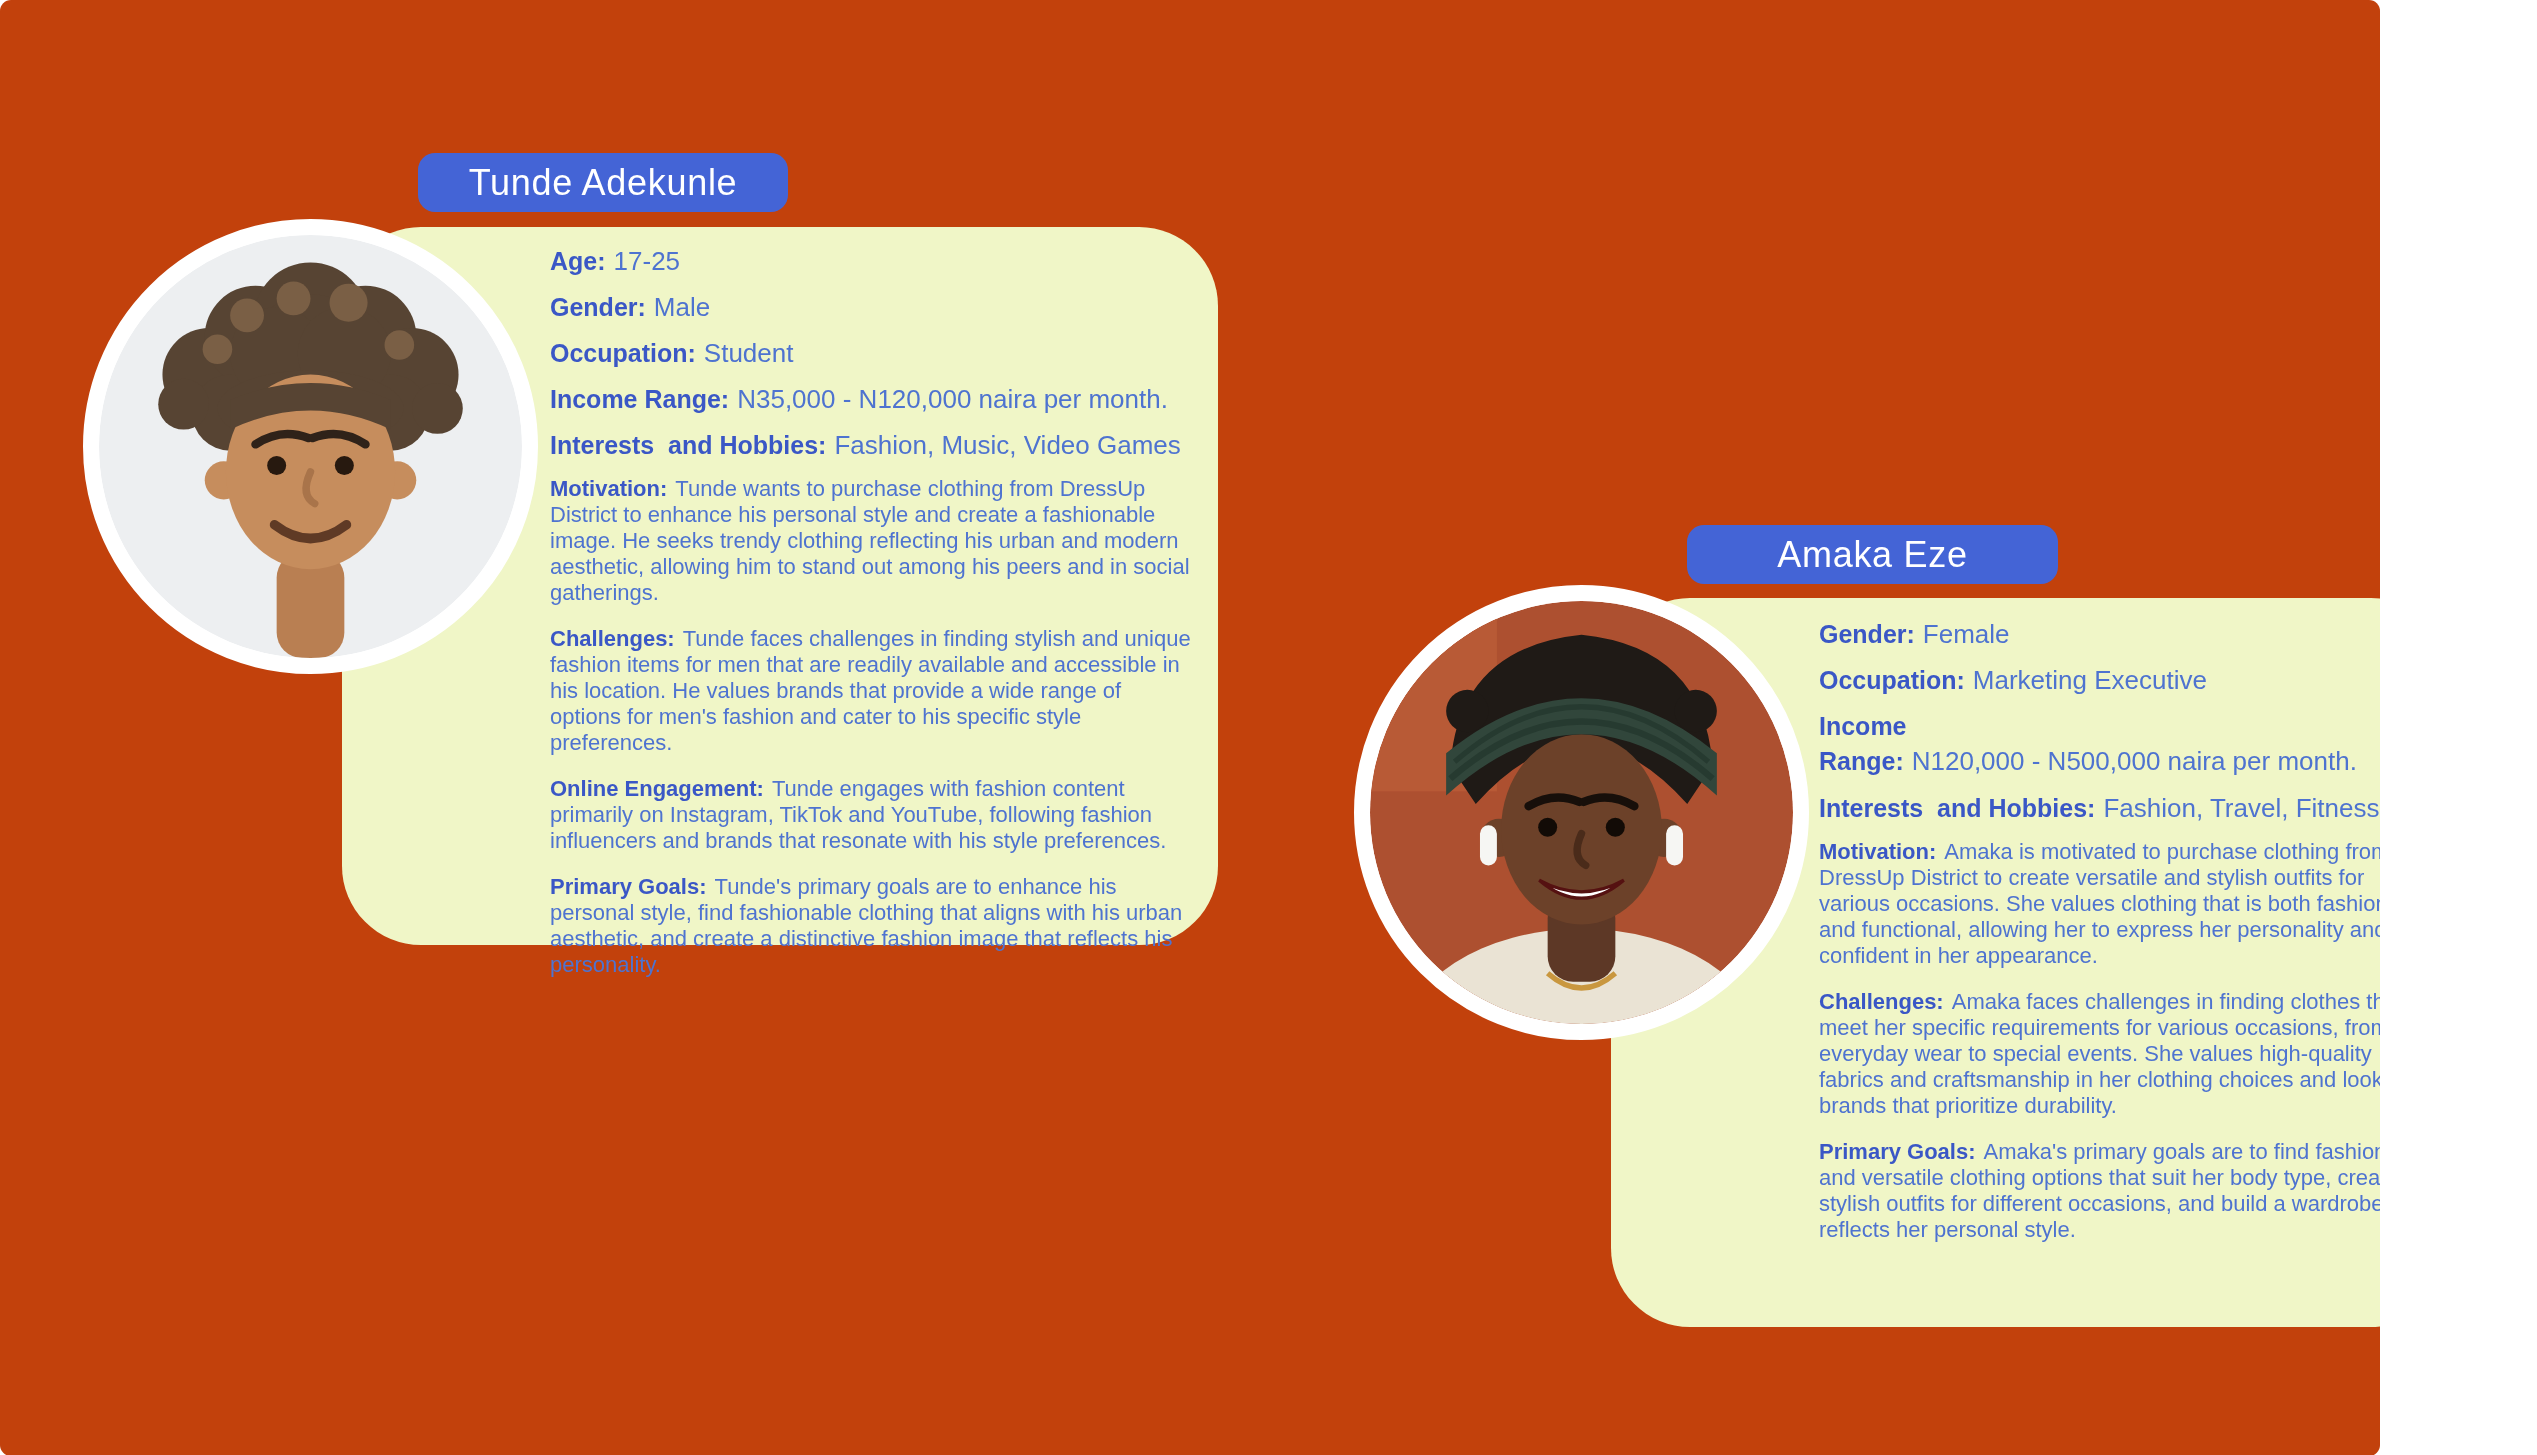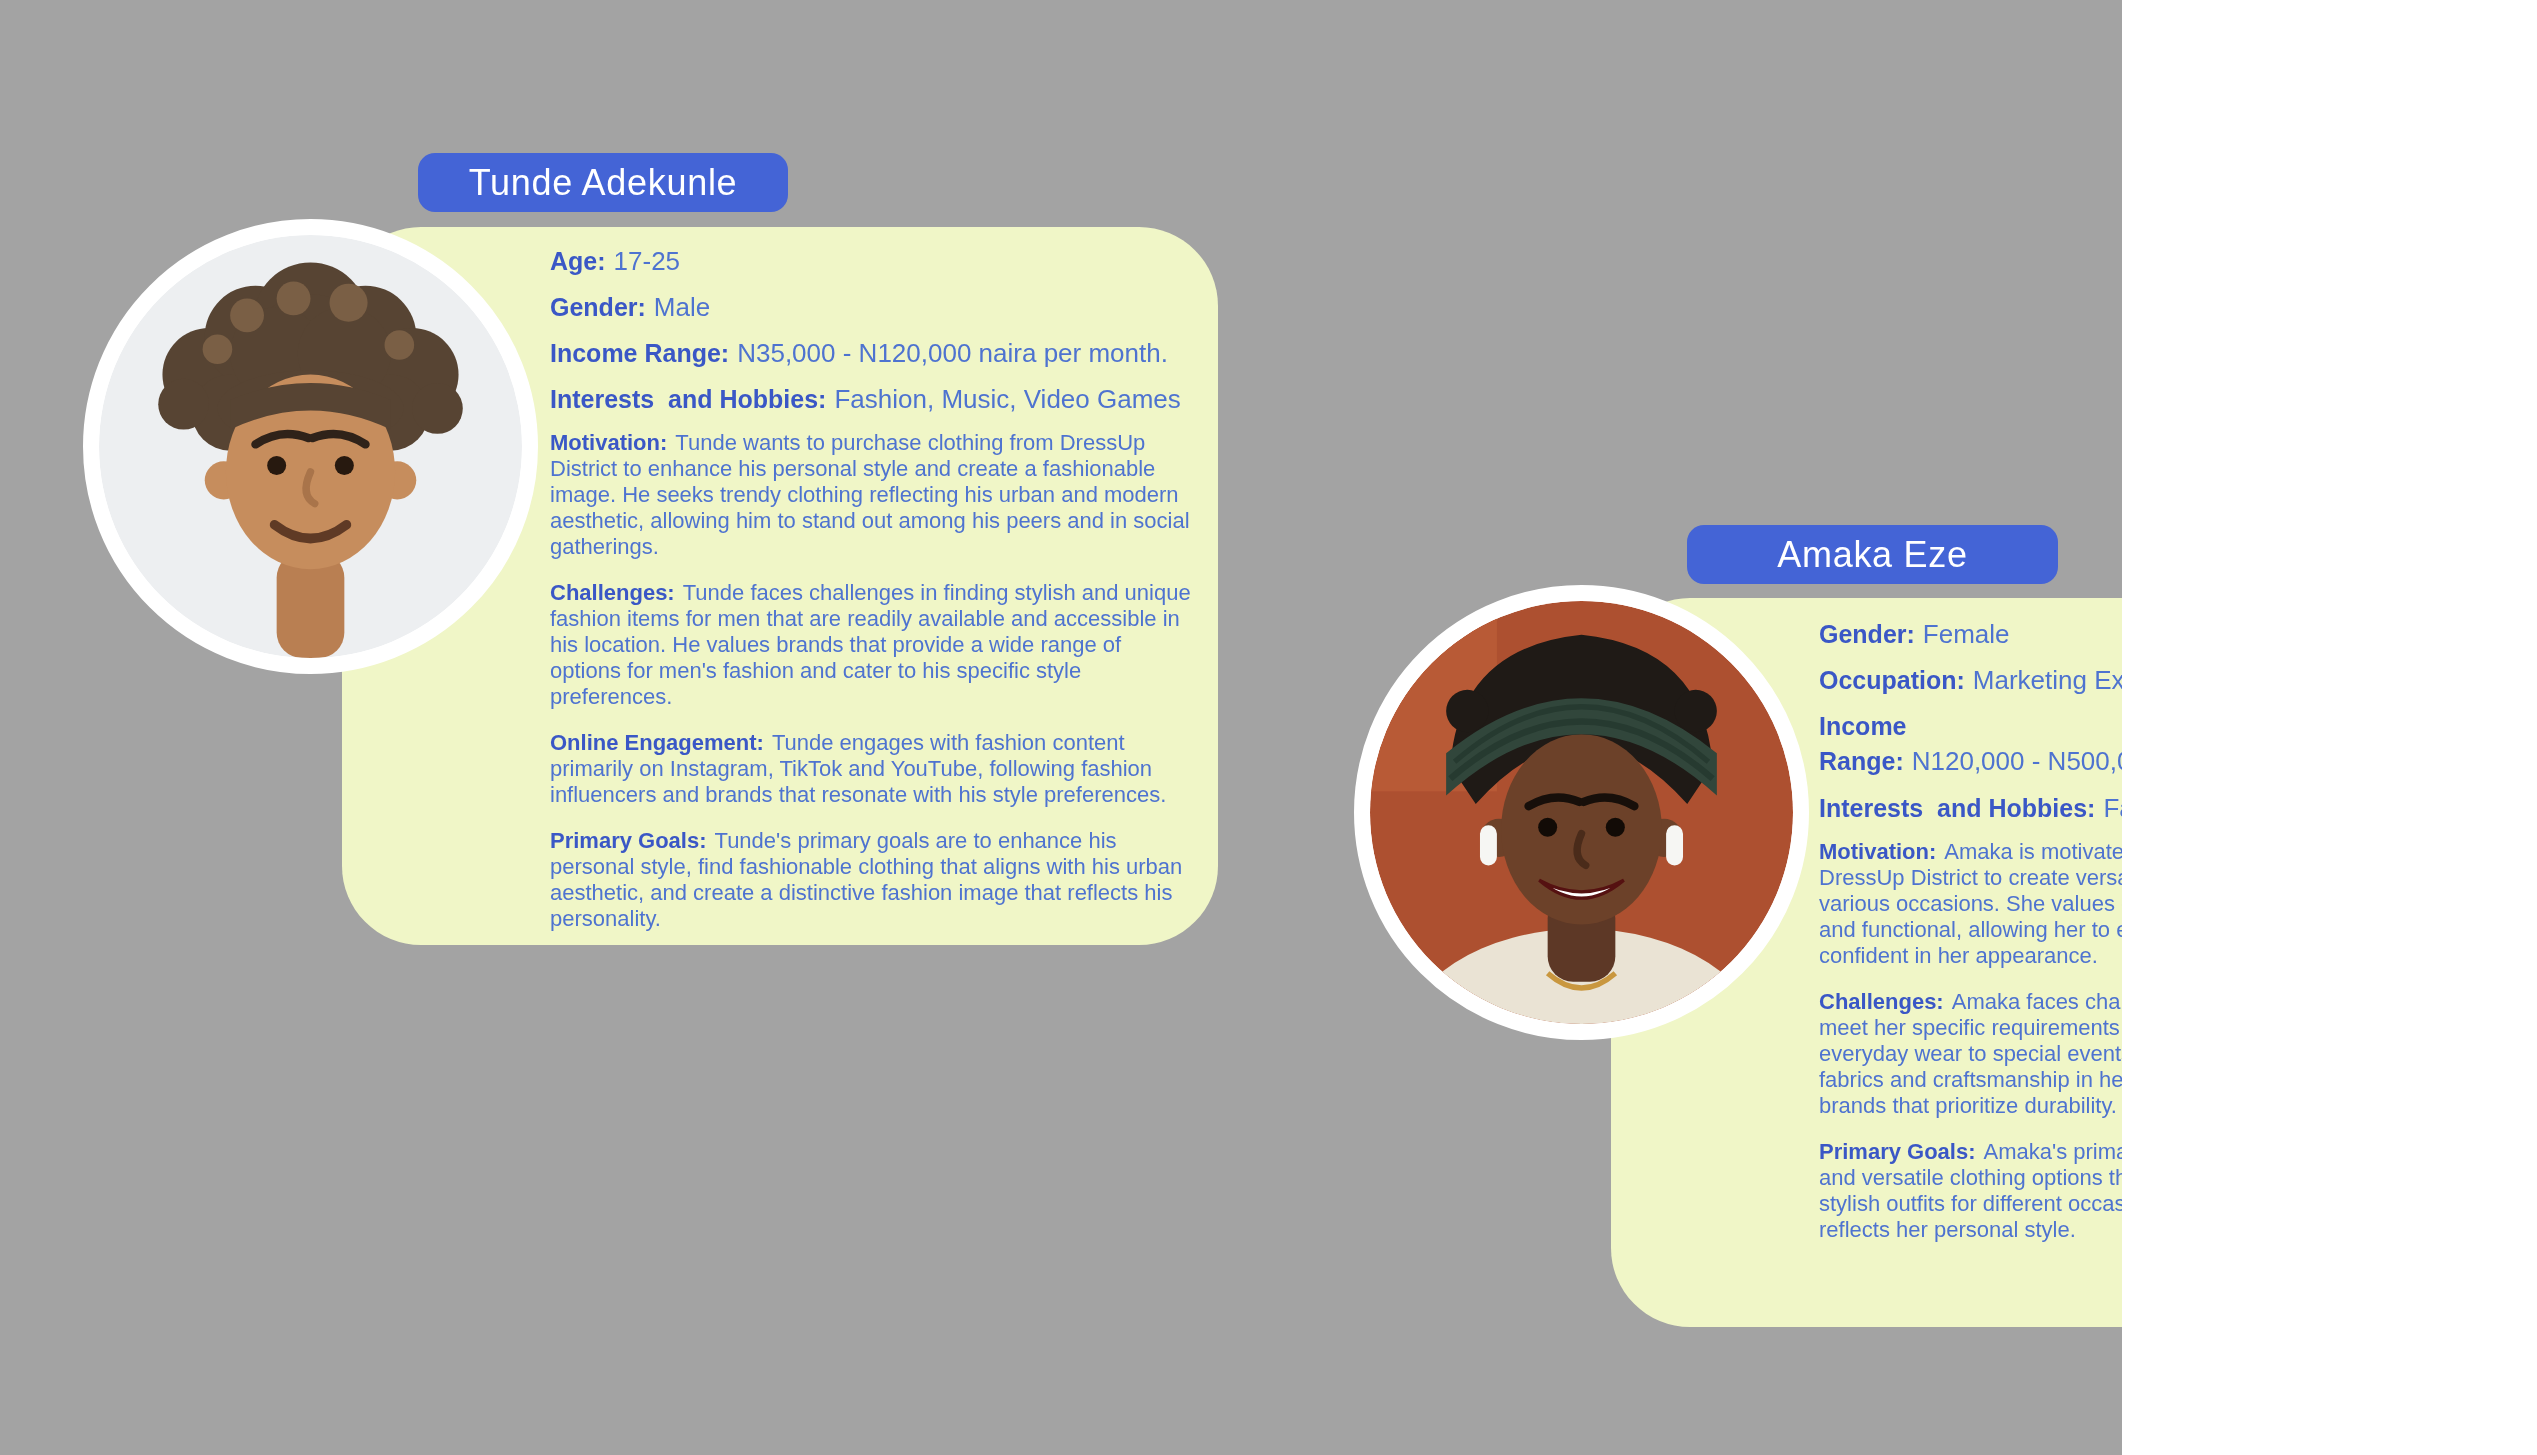--- a/index.html
+++ b/index.html
@@ -1,17 +1,17 @@
 <!DOCTYPE html>
 <html style="--badge-bg: #4464d6; --badge-text: #ffffff; --label-blue: #3a57c6; --value-blue: #4e73d0; --card-bg: #f0f6c7;font-size:10.6px"><head>
 <meta charset="utf-8">
 <style>
   html,body{margin:0;padding:0;background:#fff;}
-  .page{position:relative;width:2122px;height:1456px;background:#a3a3a3;overflow:hidden;
-        font-family:"Liberation Sans",sans-serif;}
+  .page{position:relative;width:2380px;height:1456px;background:#c2410c;overflow:hidden;
+        font-family:"Liberation Sans",sans-serif;border-radius:11px;}
   .badge{position:absolute;display:flex;align-items:center;justify-content:center;
          background:var(--badge-bg,#4464d6);color:var(--badge-text,#fff);
          border-radius:17px;font-size:36px;font-weight:500;letter-spacing:0.7px;}
   .badge-tunde{left:418px;top:153px;width:370px;height:59px;}
   .badge-amaka{left:1687px;top:525px;width:371px;height:59px;}
   .card{position:absolute;background:var(--card-bg,#f0f6c7);border-radius:79px;box-sizing:border-box;}
   .card-tunde{left:342px;top:227px;width:876px;height:718px;padding:18.5px 33px 26.4px 208px;}
   .card-amaka{left:1611px;top:598px;width:839px;height:729px;padding:21px 26.4px 26.4px 208px;}
   .field{margin-bottom:11.2px;line-height:30px;white-space:nowrap;}
   .lbl{color:var(--label-blue,#3a57c6);font-weight:700;font-size:25px;white-space:pre-wrap;margin-right:8px;}
@@ -35,20 +35,23 @@
     <span>Tunde Adekunle</span>
   </div>
 
   <div class="card card-tunde">
     <div class="content-tunde">
       <div class="field">
         <span class="lbl">Age:</span><span class="val">17-25</span>
       </div>
       <div class="field">
         <span class="lbl">Gender:</span><span class="val">Male</span>
+      </div>
+      <div class="field">
+        <span class="lbl">Occupation:</span><span class="val">Student</span>
       </div>
       <div class="field">
         <span class="lbl">Income Range:</span><span class="val">N35,000 - N120,000 naira per month.</span>
       </div>
       <div class="field">
         <span class="lbl">Interests  and Hobbies:</span><span class="val">Fashion, Music, Video Games</span>
       </div>
       <p class="section">
         <span class="lbl">Motivation:</span><span>Tunde wants to purchase clothing from DressUp District to enhance his personal style and create a fashionable image. He seeks trendy clothing reflecting his urban and modern aesthetic, allowing him to stand out among his peers and in social gatherings.</span>
       </p>

